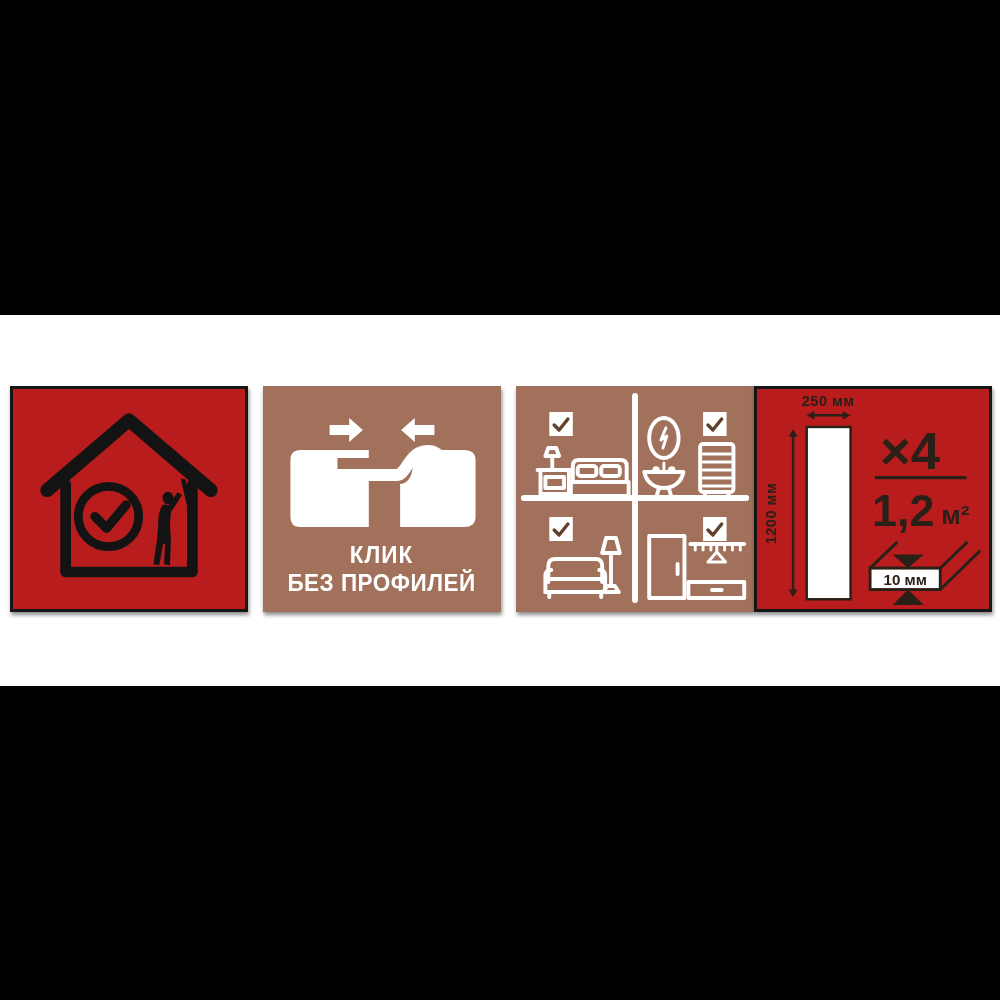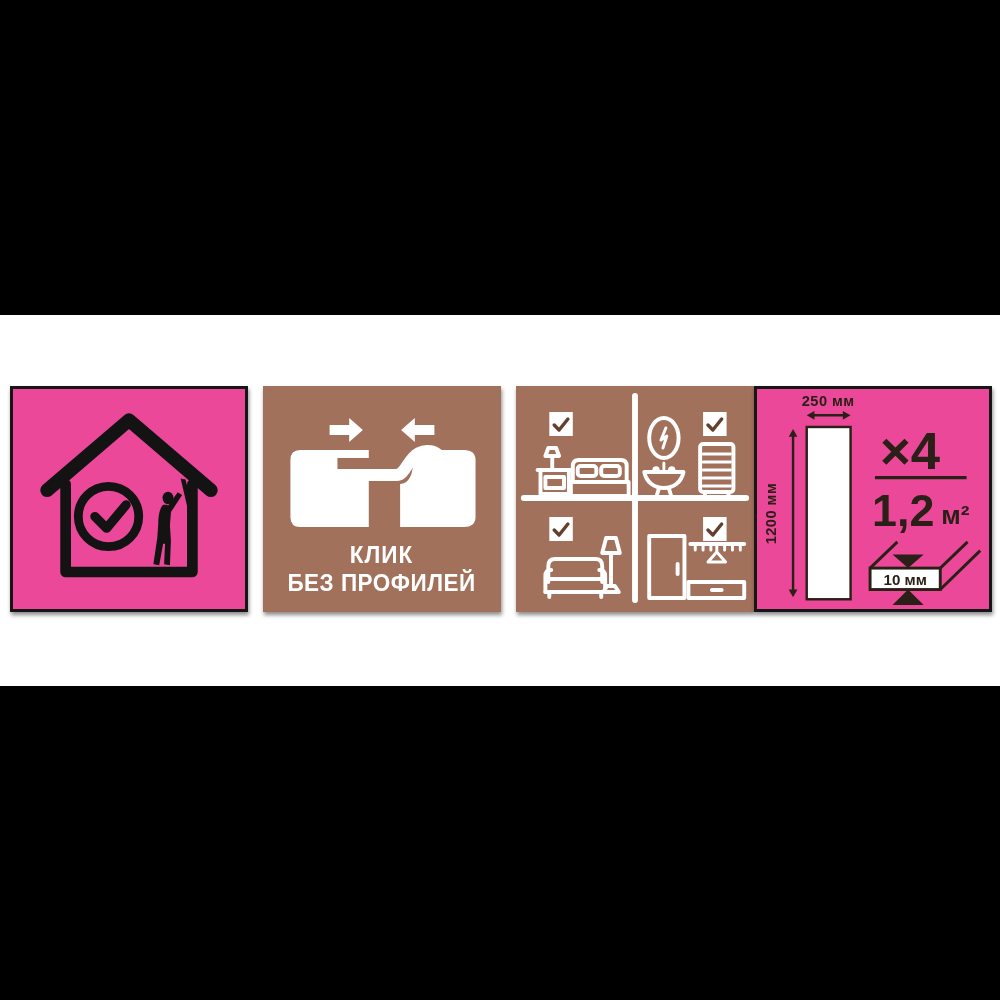--- a/index.html
+++ b/index.html
@@ -15,21 +15,21 @@
   .row{
     position:absolute;left:0;top:71px;width:1000px;height:226px;
     display:flex;justify-content:space-between;
     padding:0 10px;box-sizing:border-box;
   }
   .panel{
     width:238px;height:226px;position:relative;flex:0 0 auto;
     box-shadow:1px 3px 4px rgba(0,0,0,0.45);
   }
   .panel.white{
-    background:#ec4899;border:3px solid #161616;box-sizing:border-box;
+    background:#b91c1c;border:3px solid #161616;box-sizing:border-box;
   }
   .panel.brown{
     background:#a2715c;
     margin-left:15px;
   }
   .panel svg{display:block;width:100%;height:100%;}
 </style>
 </head>
 <body>
 

